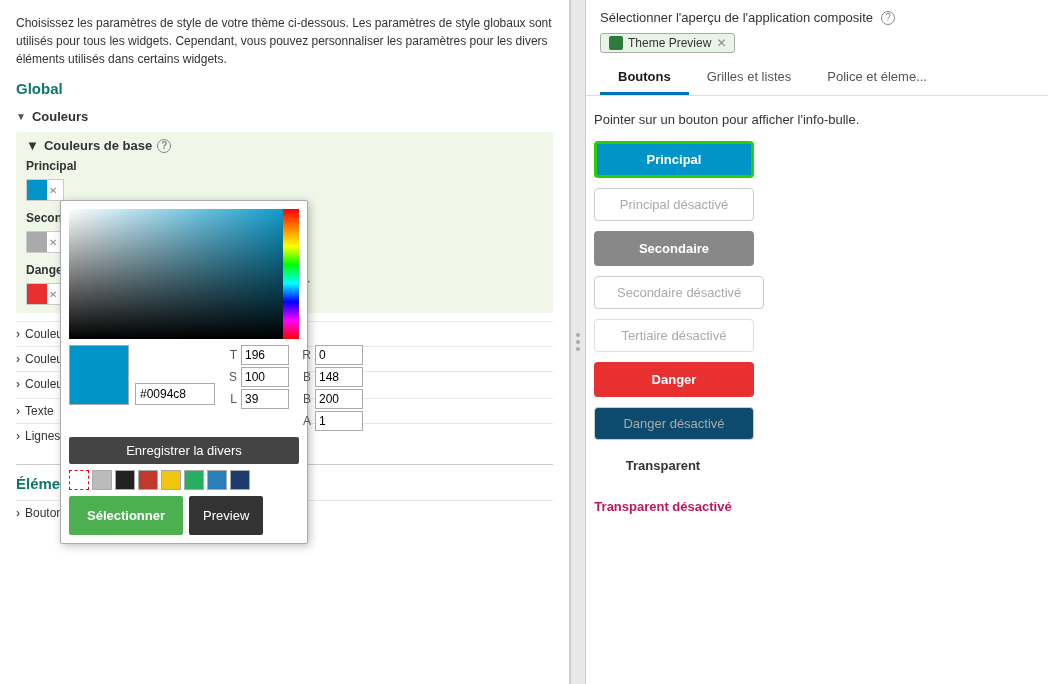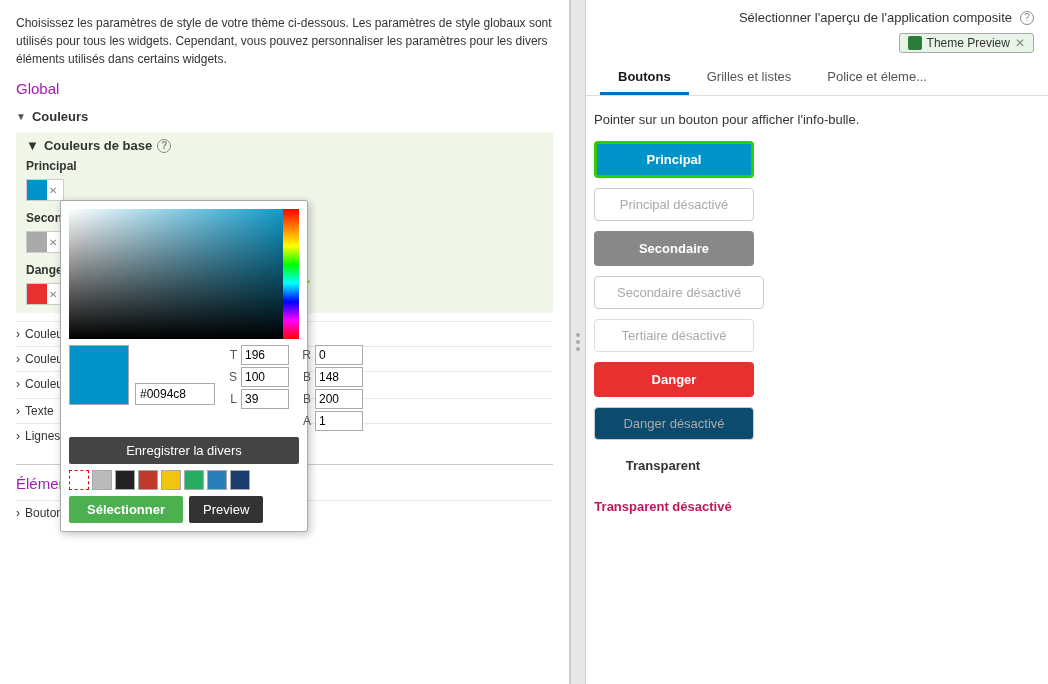--- a/index.html
+++ b/index.html
@@ -25,22 +25,22 @@
 
     .intro-text {
       font-size: 12px;
       color: #333;
       line-height: 1.5;
       margin-bottom: 12px;
     }
 
     .section-title {
       font-size: 15px;
-      font-weight: normal;
-      color: #a21caf;
+      font-weight: bold;
+      color: #0f766e;
       margin-bottom: 8px;
     }
 
     .collapsible-header {
       display: flex;
       align-items: center;
       gap: 6px;
       font-weight: bold;
       font-size: 13px;
       color: #333;
@@ -243,21 +243,21 @@
     .picker-actions {
       display: flex;
       gap: 6px;
       justify-content: flex-start;
     }
 
     .btn-select {
       background: #4caf50;
       color: #fff;
       border: none;
-      padding: 6px 18px;
+      padding: 12px 18px;
       font-size: 13px;
       cursor: pointer;
       border-radius: 2px;
       font-weight: bold;
     }
 
     .btn-cancel {
       background: #333;
       color: #fff;
       border: none;
@@ -303,21 +303,20 @@
       border-bottom: 1px solid #ddd;
     }
 
     .app-selector-row {
       display: flex;
       align-items: center;
       gap: 8px;
       margin-bottom: 8px;
       font-size: 13px;
       color: #333;
-      justify-content: flex-end;
     }
 
     .app-tab-pill {
       display: flex;
       align-items: center;
       background: #e8f4e8;
       border: 1px solid #aaa;
       padding: 2px 8px;
       border-radius: 3px;
       font-size: 12px;

